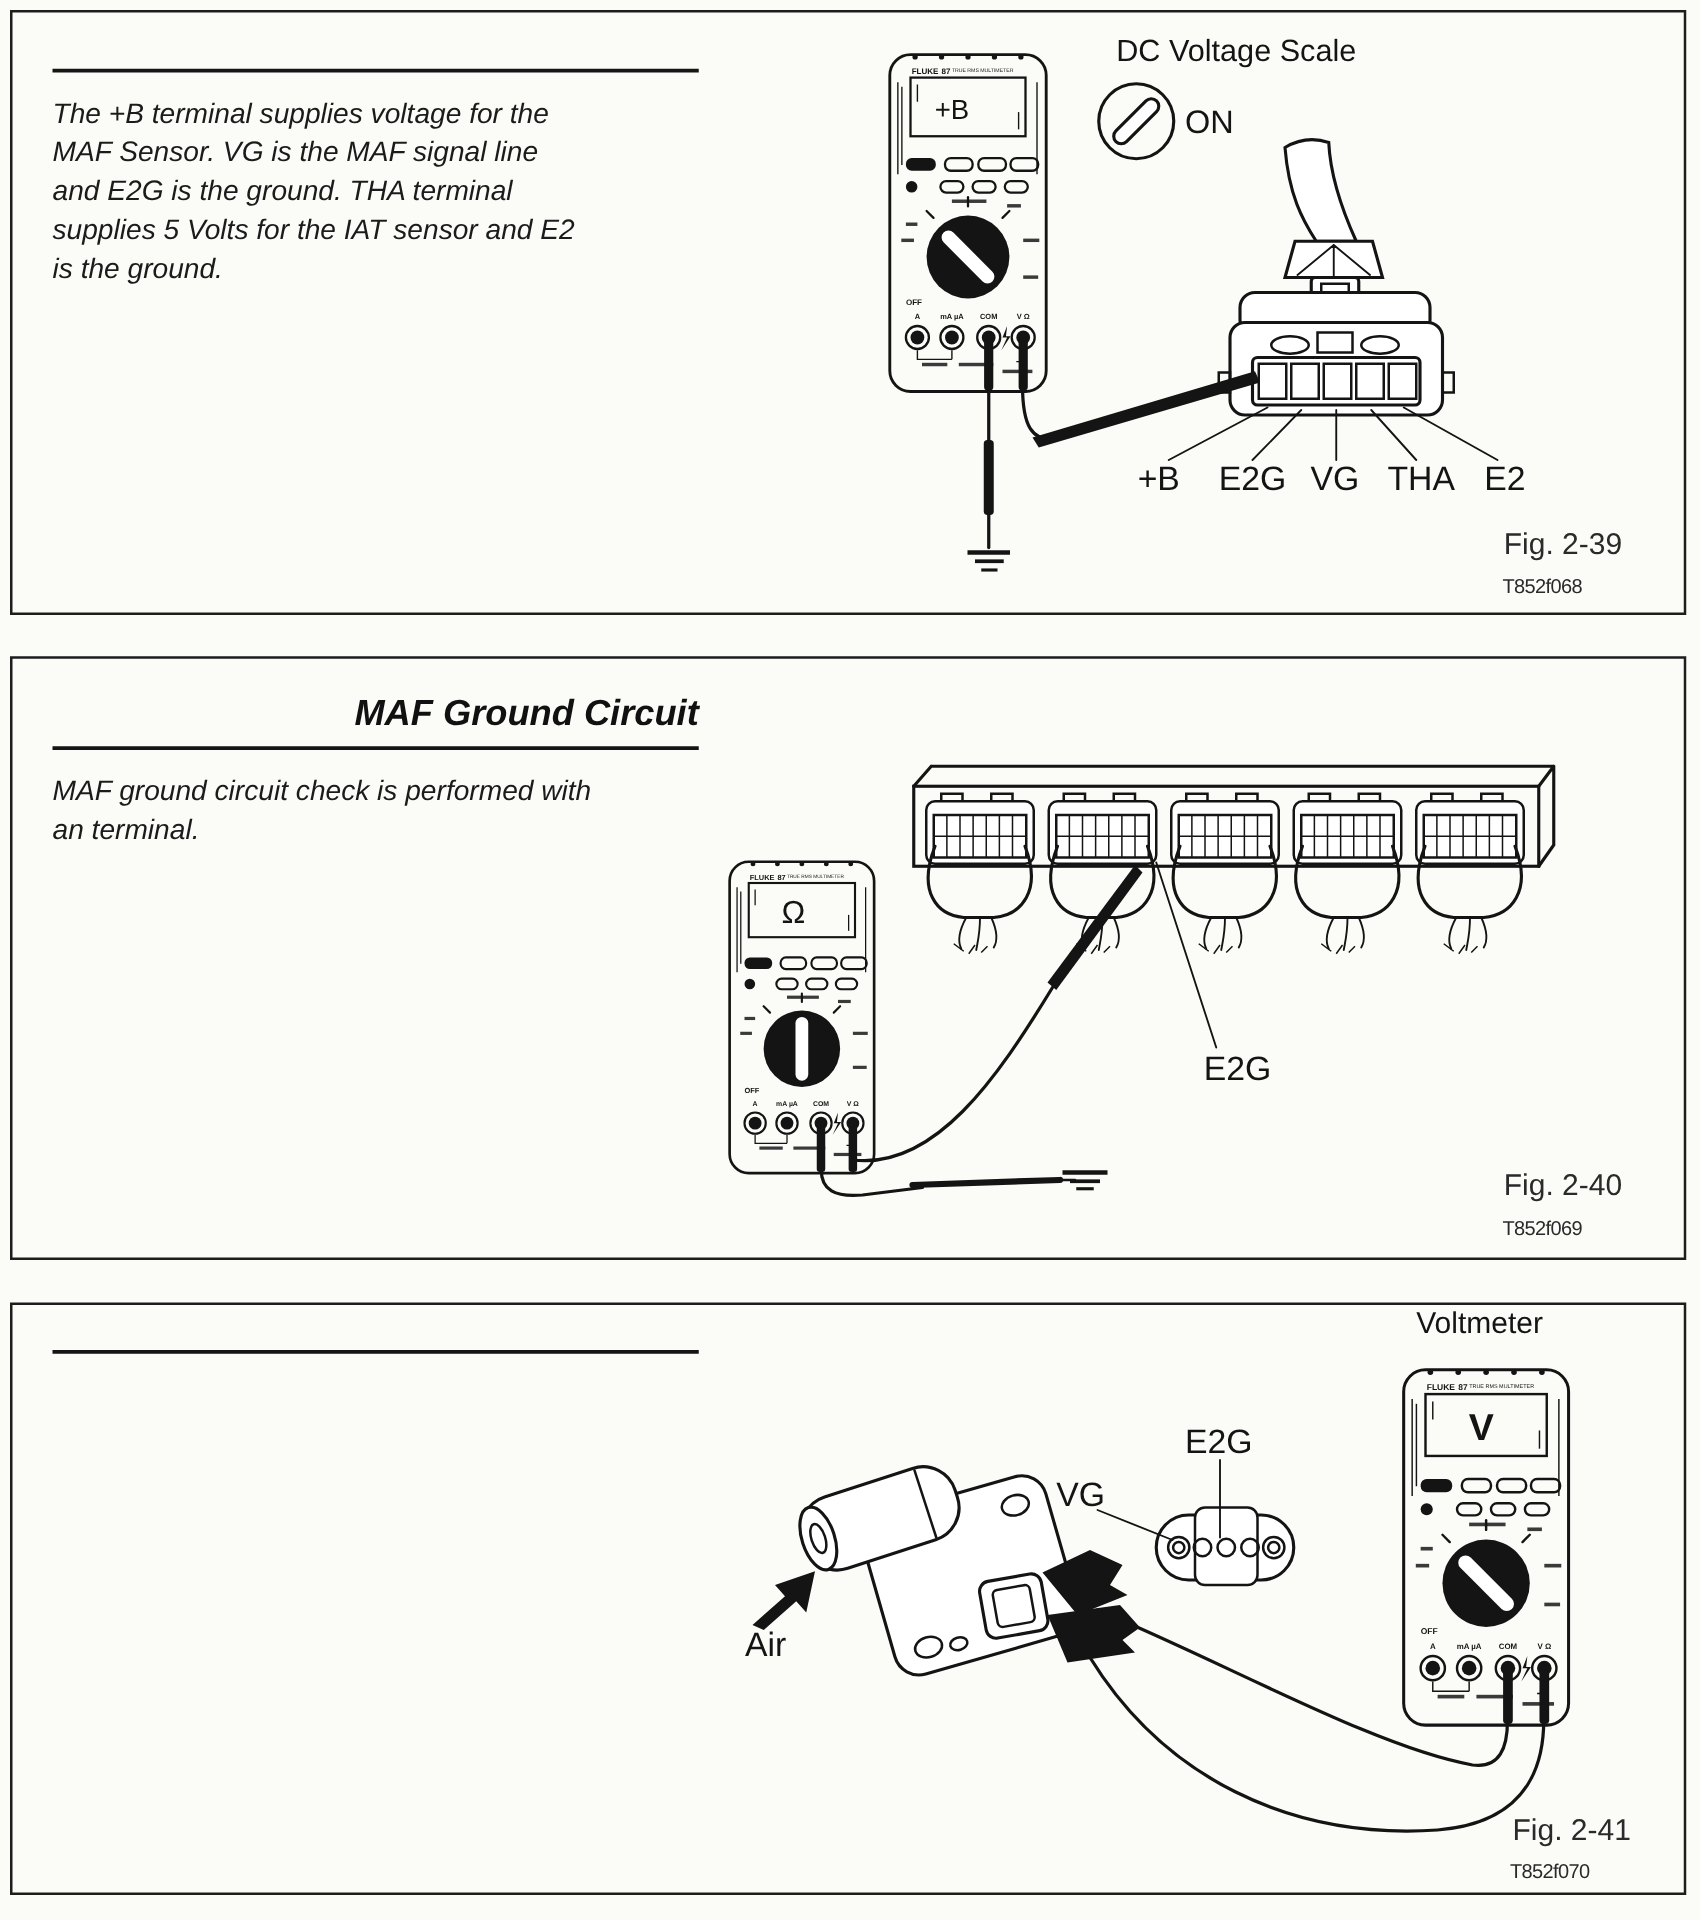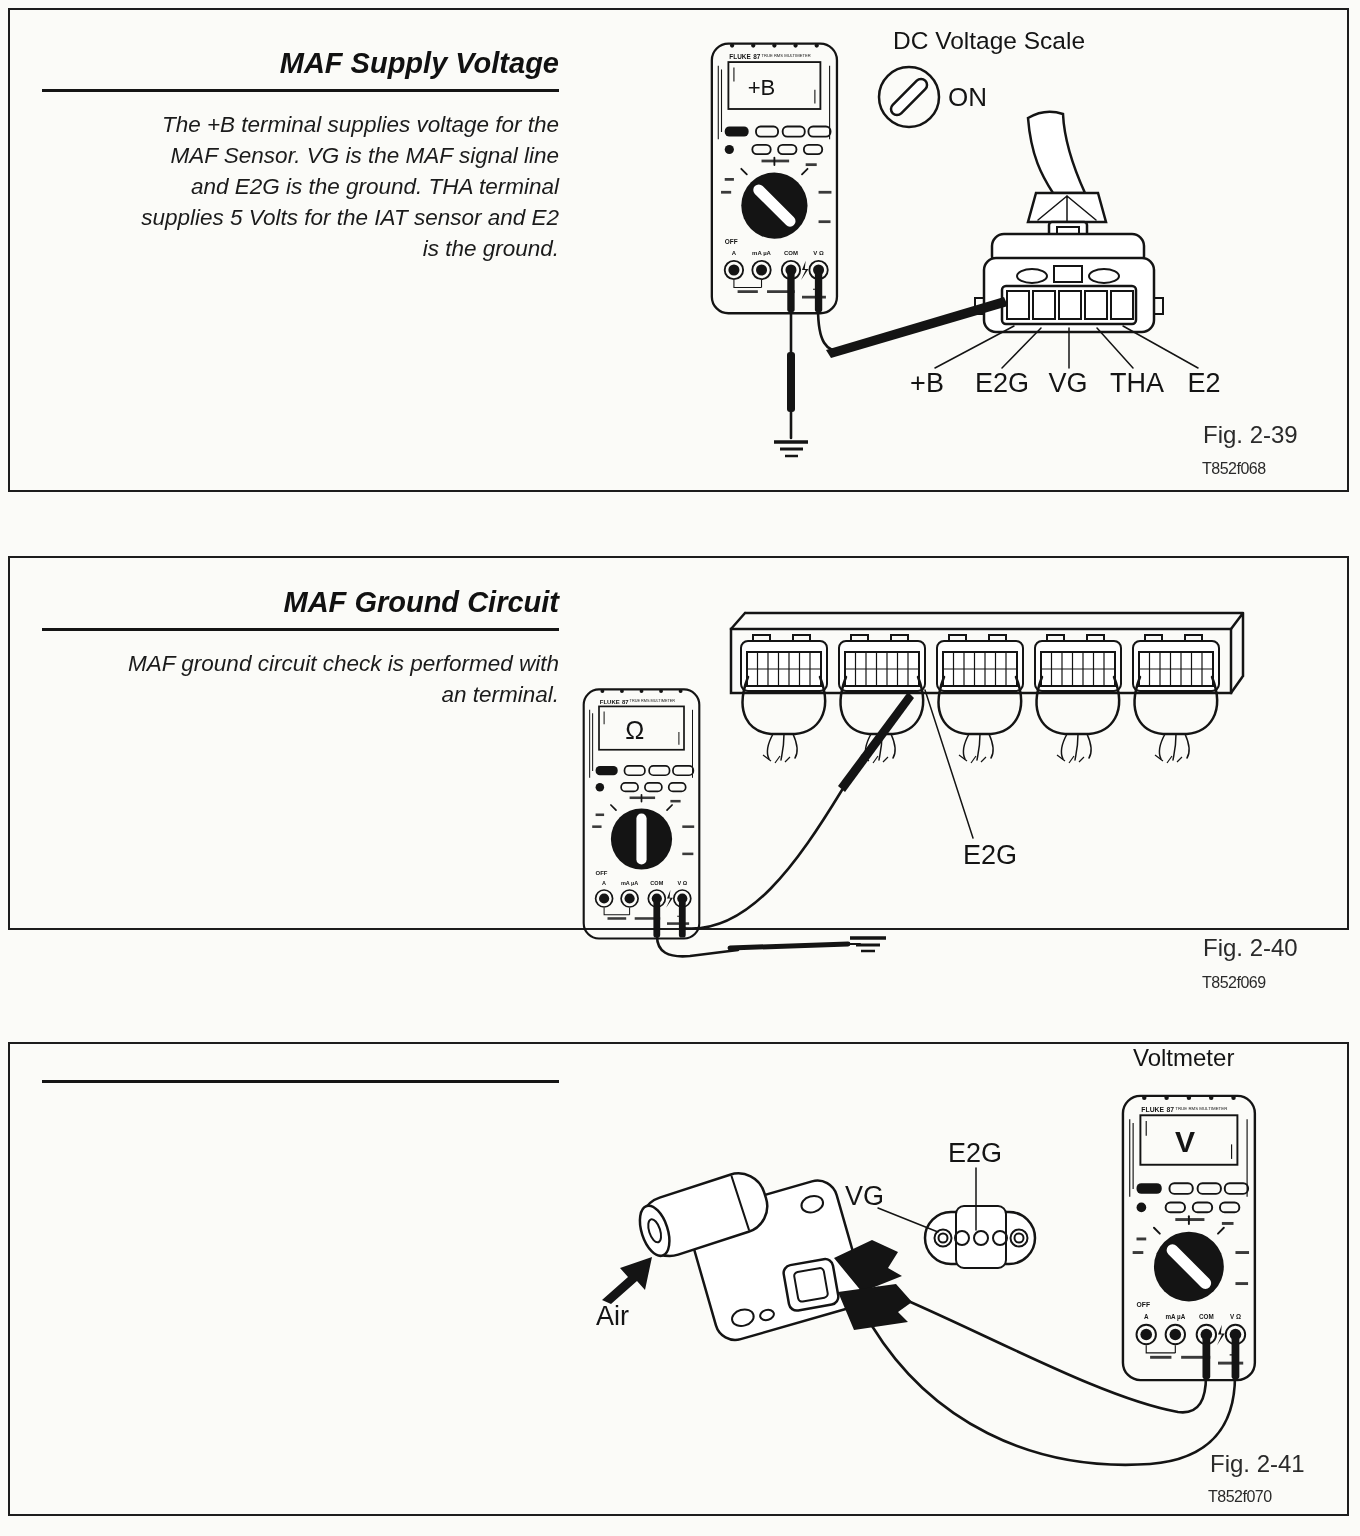--- a/index.html
+++ b/index.html
@@ -6,34 +6,34 @@
   body{
     width:1360px;height:1536px;position:relative;overflow:hidden;
     background:#fbfbf8;color:#161616;
     font-family:"Liberation Sans","DejaVu Sans",sans-serif;
   }
   .panel{
     position:absolute;left:8px;width:1341px;
     border:2.5px solid #1d1d1d;background:transparent;box-sizing:border-box;
   }
   #panel1{top:8px;height:484px;}
-  #panel2{top:556px;height:374px;}
+  #panel2{top:525px;height:483px;}
   #panel3{top:1042px;height:474px;}
   .text-block{position:absolute;left:32px;width:517px;}
   #panel1 .text-block{top:36px;}
   #panel2 .text-block{top:27px;}
   #panel3 .text-block{top:27px;}
   .heading{
     font-size:29px;font-weight:bold;font-style:italic;
     text-align:right;letter-spacing:0;line-height:34px;color:#111;
   }
   .rule{height:3px;background:#151515;margin-top:9px;}
   .body-text{
     margin-top:17px;font-size:22.5px;font-style:italic;line-height:31px;
-    text-align:right;white-space:pre-line;color:#1b1b1b;
+    white-space:pre-line;color:#1b1b1b;
   }
   svg text{font-family:"Liberation Sans","DejaVu Sans",sans-serif;fill:#141414;}
   .ln{stroke:#141414;stroke-width:2.5;fill:none;stroke-linecap:round;}
   .ln2{stroke:#141414;stroke-width:2;fill:none;stroke-linecap:round;}
   .thin{stroke:#141414;stroke-width:1.5;fill:none;stroke-linecap:round;}
   .hair{stroke:#141414;stroke-width:1.2;fill:none;}
   .fw{stroke:#141414;stroke-width:2.5;fill:#ffffff;}
   .fw2{stroke:#141414;stroke-width:2;fill:#ffffff;}
   .blk{fill:#141414;stroke:none;}
   .mark{fill:#3a3a3a;stroke:none;}
@@ -51,21 +51,20 @@
   .micro{font-size:7px;font-weight:bold;}
   .micro2{font-size:4.5px;}
   .jack-lbl{font-size:6.5px;font-weight:bold;text-anchor:middle;}
   .off-lbl{font-size:7px;font-weight:bold;}
 </style>
 </head>
 <body>
 
 <div class="panel" id="panel1">
   <div class="text-block">
-    <div class="heading">MAF Supply Voltage</div>
     <div class="rule"></div>
     <div class="body-text">The +B terminal supplies voltage for the
 MAF Sensor.  VG is the MAF signal line
 and E2G is the ground. THA terminal
 supplies 5 Volts for the IAT sensor and E2
 is the ground.</div>
   </div>
 </div>
 
 <div class="panel" id="panel2">

